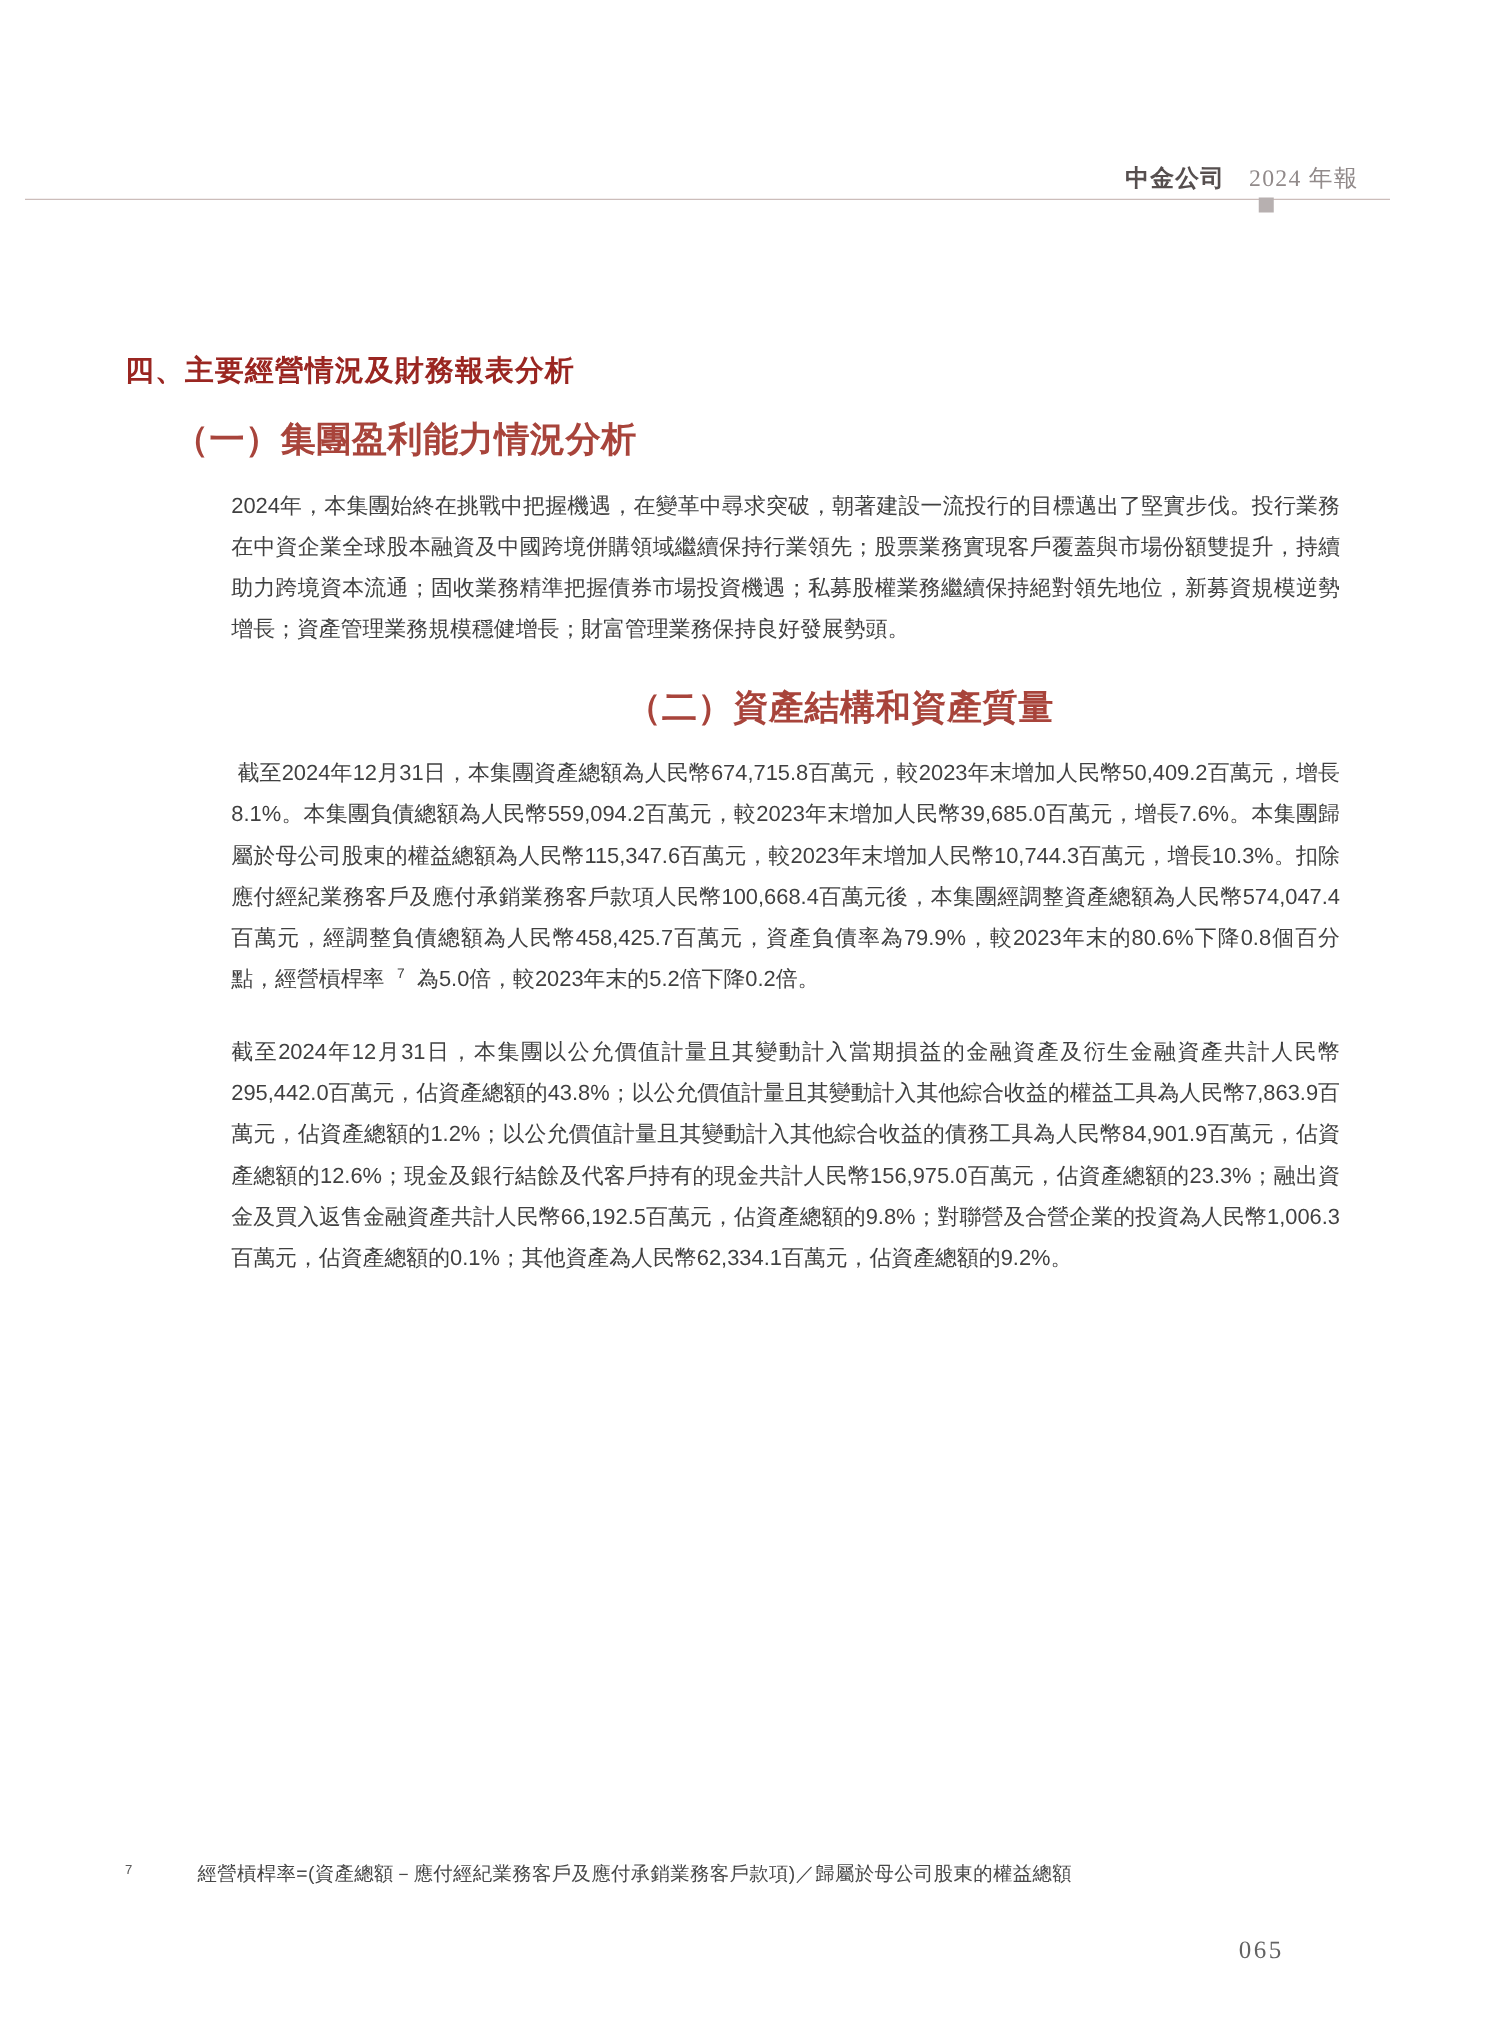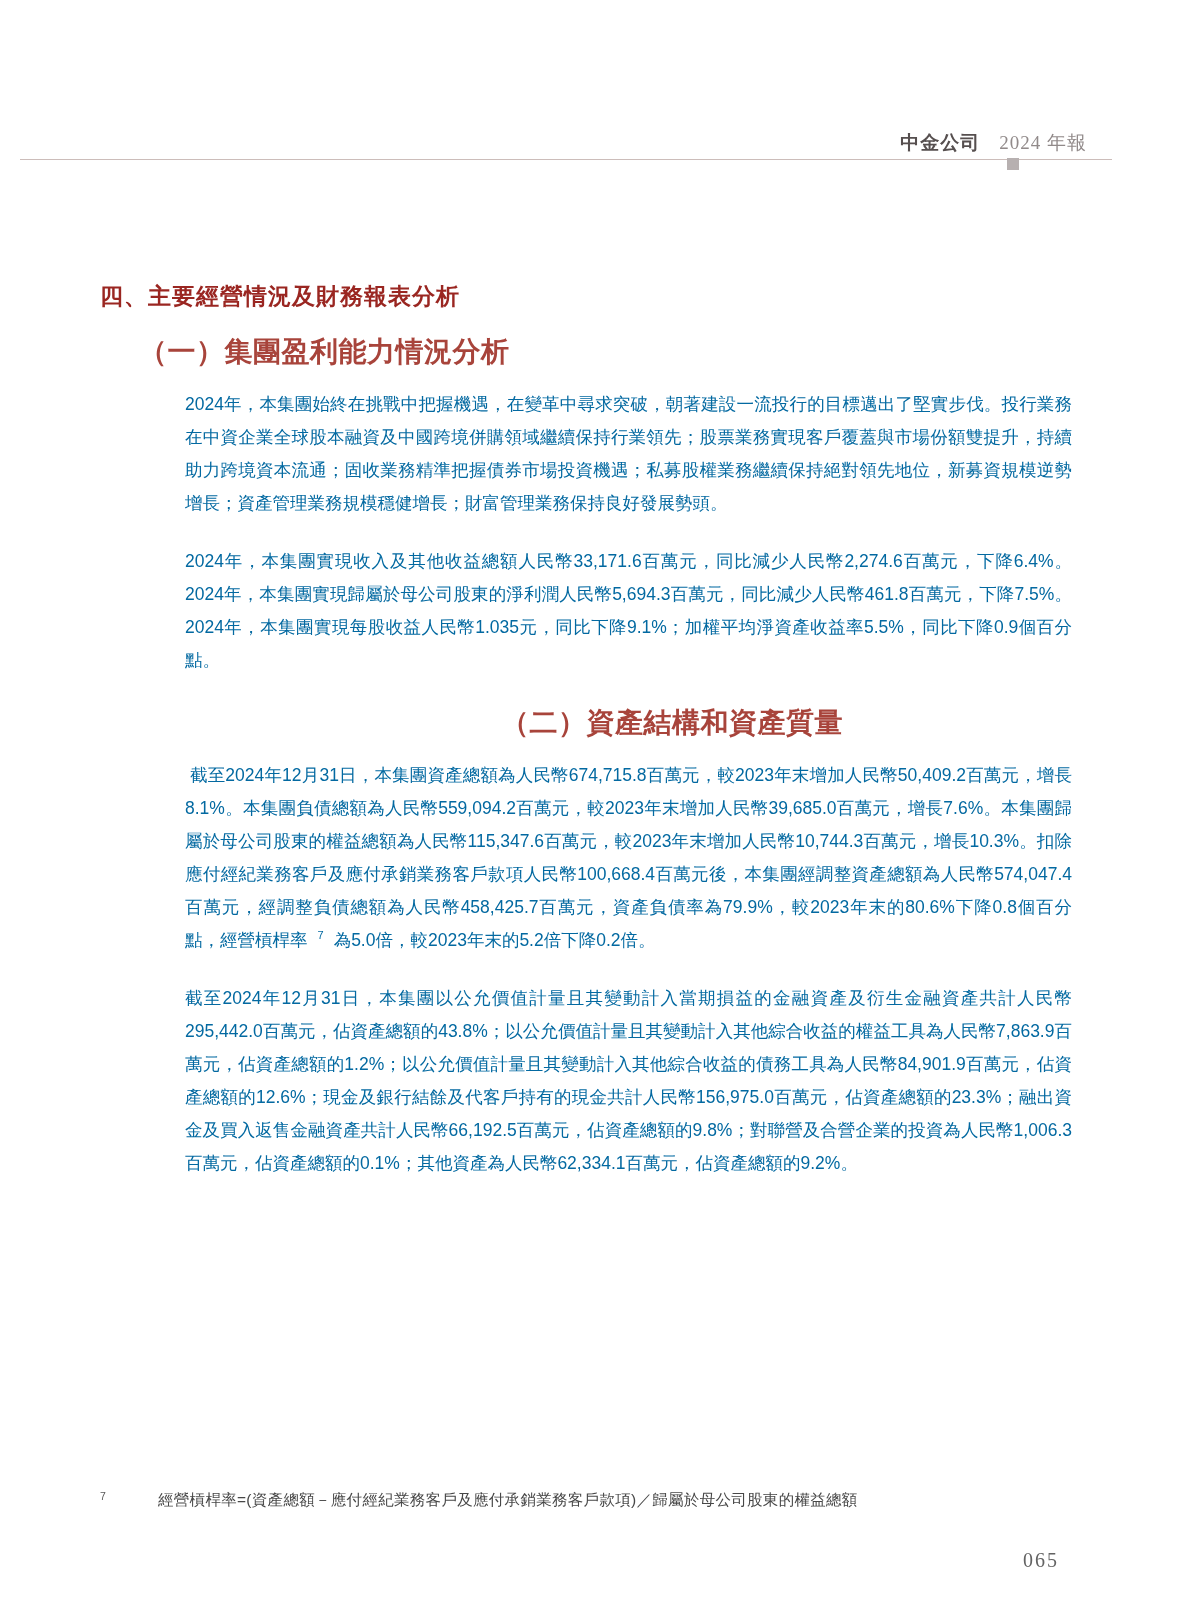--- a/index.html
+++ b/index.html
@@ -64,21 +64,21 @@
     font-weight: bold;
     color: var(--accent-sub, #a8443b);
     letter-spacing: 0.5px;
   }
   .content p {
     margin: 17px 0 0 170px;
     width: 887px;
     font-size: 17.5px;
     line-height: 33px;
     text-align: justify;
-    color: #0369a1;
+    color: #404040;
   }
   .content p.para-gap { margin-top: 25px; }
   .subsection-title.second { margin-top: 27px; text-align: center; }
   .fn-ref {
     font-size: 11px;
     vertical-align: super;
     line-height: 0;
   }
 
   
@@ -97,21 +97,21 @@
     font-size: 10.5px;
     vertical-align: 5px;
     color: #5a5a5a;
   }
   .fn-text { letter-spacing: 0.3px; }
 
   
   .page-number {
     position: absolute;
     top: 1534px;
-    left: 1008px;
+    left: 976px;
     font-family: "Liberation Serif", "DejaVu Serif", serif;
     font-size: 20px;
     letter-spacing: 2px;
     color: #636363;
   }
 </style>
 </head>
 <body>
 
 <div class="page">
@@ -126,21 +126,20 @@
   </header>
 
   <main class="content">
 
     <h1 class="section-title">四、主要經營情況及財務報表分析</h1>
 
     <h2 class="subsection-title">（一）集團盈利能力情況分析</h2>
 
     <p>2024年，本集團始終在挑戰中把握機遇，在變革中尋求突破，朝著建設一流投行的目標邁出了堅實步伐。投行業務在中資企業全球股本融資及中國跨境併購領域繼續保持行業領先；股票業務實現客戶覆蓋與市場份額雙提升，持續助力跨境資本流通；固收業務精準把握債券市場投資機遇；私募股權業務繼續保持絕對領先地位，新募資規模逆勢增長；資產管理業務規模穩健增長；財富管理業務保持良好發展勢頭。</p>
 
-    <p class="para-gap">2024年，本集團實現收入及其他收益總額人民幣33,171.6百萬元，同比減少人民幣2,274.6百萬元，下降6.4%。2024年，本集團實現歸屬於母公司股東的淨利潤人民幣5,694.3百萬元，同比減少人民幣461.8百萬元，下降7.5%。2024年，本集團實現每股收益人民幣1.035元，同比下降9.1%；加權平均淨資產收益率5.5%，同比下降0.9個百分點。</p>
 
     <h2 class="subsection-title second">（二）資產結構和資產質量</h2>
 
     <p><span>截至2024年12月31日，本集團資產總額為人民幣674,715.8百萬元，較2023年末增加人民幣50,409.2百萬元，增長8.1%。本集團負債總額為人民幣559,094.2百萬元，較2023年末增加人民幣39,685.0百萬元，增長7.6%。本集團歸屬於母公司股東的權益總額為人民幣115,347.6百萬元，較2023年末增加人民幣10,744.3百萬元，增長10.3%。扣除應付經紀業務客戶及應付承銷業務客戶款項人民幣100,668.4百萬元後，本集團經調整資產總額為人民幣574,047.4百萬元，經調整負債總額為人民幣458,425.7百萬元，資產負債率為79.9%，較2023年末的80.6%下降0.8個百分點，經營槓桿率</span><sup class="fn-ref">7</sup><span>為5.0倍，較2023年末的5.2倍下降0.2倍。</span></p>
 
     <p class="para-gap">截至2024年12月31日，本集團以公允價值計量且其變動計入當期損益的金融資產及衍生金融資產共計人民幣295,442.0百萬元，佔資產總額的43.8%；以公允價值計量且其變動計入其他綜合收益的權益工具為人民幣7,863.9百萬元，佔資產總額的1.2%；以公允價值計量且其變動計入其他綜合收益的債務工具為人民幣84,901.9百萬元，佔資產總額的12.6%；現金及銀行結餘及代客戶持有的現金共計人民幣156,975.0百萬元，佔資產總額的23.3%；融出資金及買入返售金融資產共計人民幣66,192.5百萬元，佔資產總額的9.8%；對聯營及合營企業的投資為人民幣1,006.3百萬元，佔資產總額的0.1%；其他資產為人民幣62,334.1百萬元，佔資產總額的9.2%。</p>
 
   </main>
 
   <div class="footnote">

